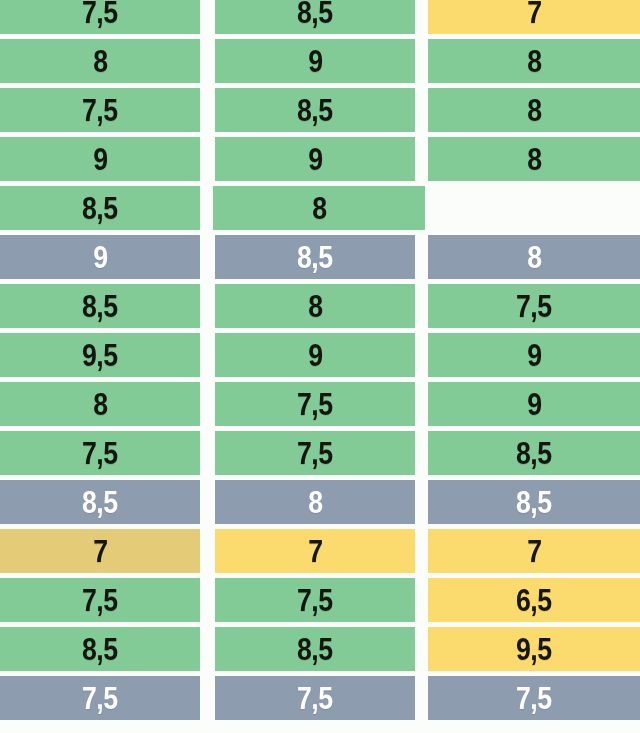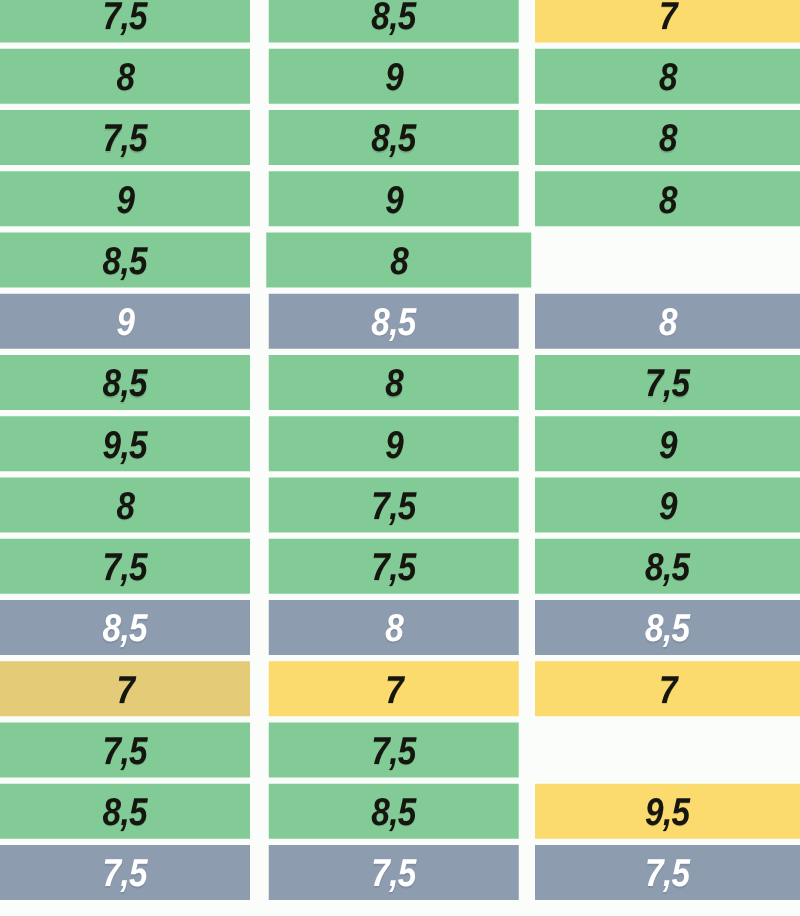--- a/index.html
+++ b/index.html
@@ -14,21 +14,20 @@
     overflow: hidden;
     font-family: "Liberation Sans", "DejaVu Sans", sans-serif;
   }
 
   #grid {
     position: relative;
     width: 640px;
     height: 733px;
     background: #fbfdfa;
     overflow: hidden;
-    font-style: italic;
   }
 
   .grid-row {
     display: flex;
     width: 640px;
     height: 44px;
     margin-bottom: 5px;
     box-sizing: border-box;
   }
 
@@ -209,20 +208,23 @@
           <span class="cell-value">7</span>
         </div>
       </div>
       <div class="grid-row">
         <div class="cell col-0 c-green">
           <span class="cell-value">7,5</span>
         </div>
         <div class="cell col-1 c-green">
           <span class="cell-value">7,5</span>
         </div>
+        <div class="cell col-2 c-yellow">
+          <span class="cell-value">6,5</span>
+        </div>
       </div>
       <div class="grid-row">
         <div class="cell col-0 c-green">
           <span class="cell-value">8,5</span>
         </div>
         <div class="cell col-1 c-green">
           <span class="cell-value">8,5</span>
         </div>
         <div class="cell col-2 c-yellow">
           <span class="cell-value">9,5</span>

